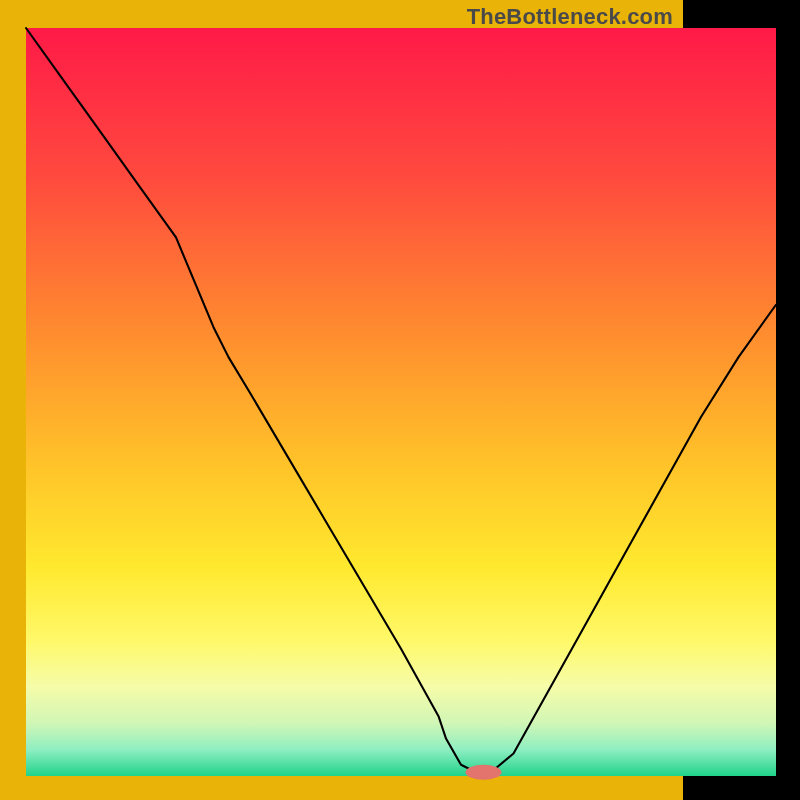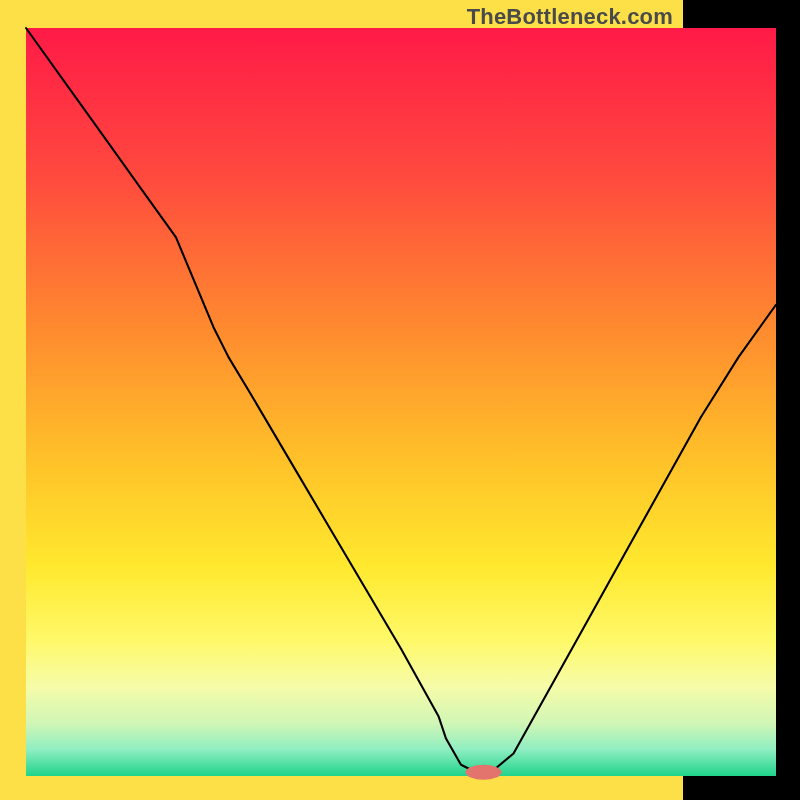--- a/index.html
+++ b/index.html
@@ -8,21 +8,21 @@
     width: 800px;
     height: 800px;
     background: #000;
     font-family: Arial, Helvetica, sans-serif;
     overflow: hidden;
   }
   .outer {
     position: relative;
     width: 683px;
     height: 800px;
-    background: #fde047;
+    background: #eab308;
   }
   .attrib {
     position: absolute;
     top: 4px;
     right: 10px;
     color: #4a4a4a;
     font-size: 22px;
     font-weight: 600;
     letter-spacing: 0.2px;
   }

